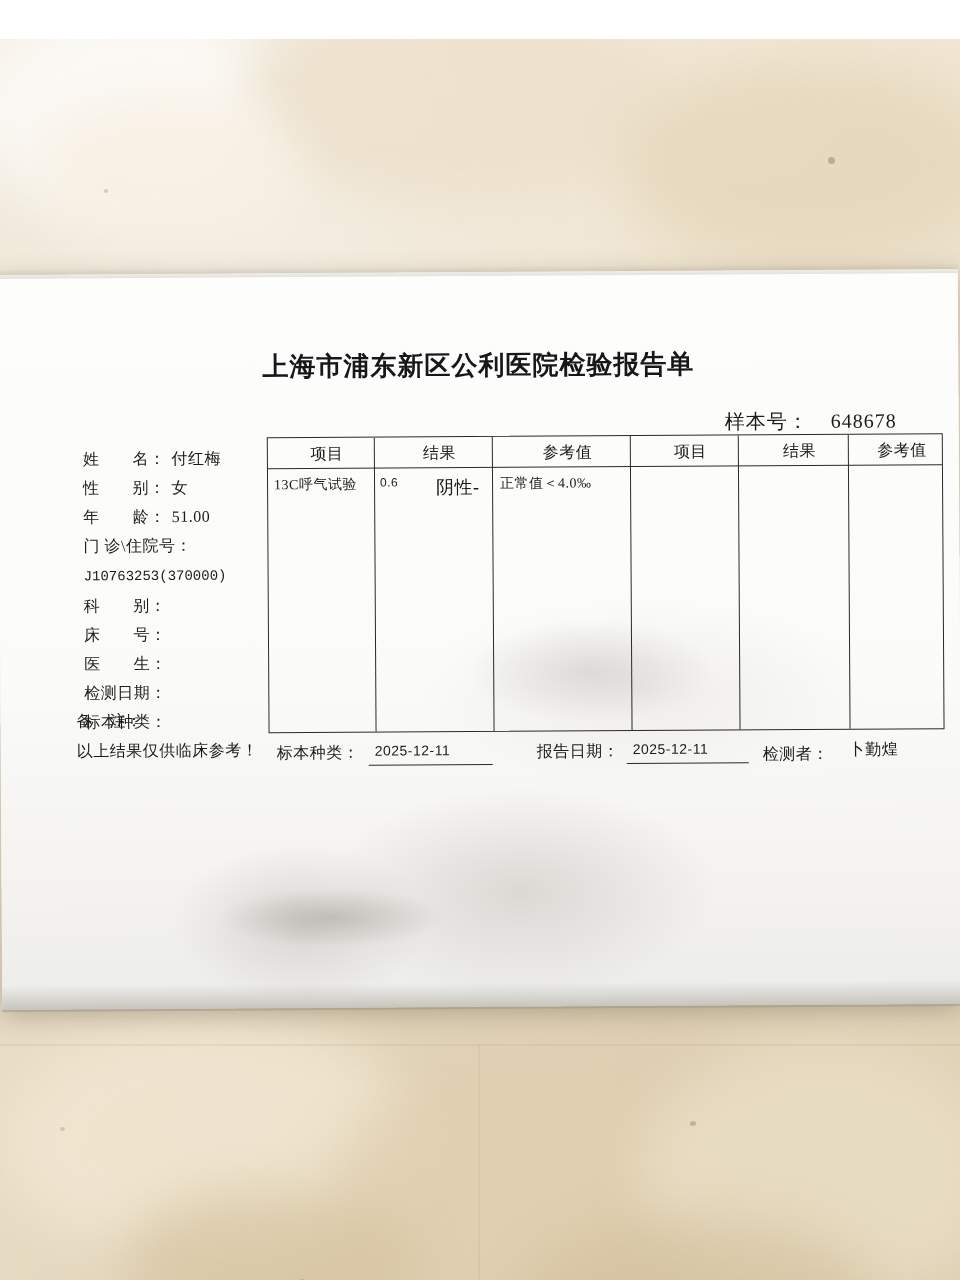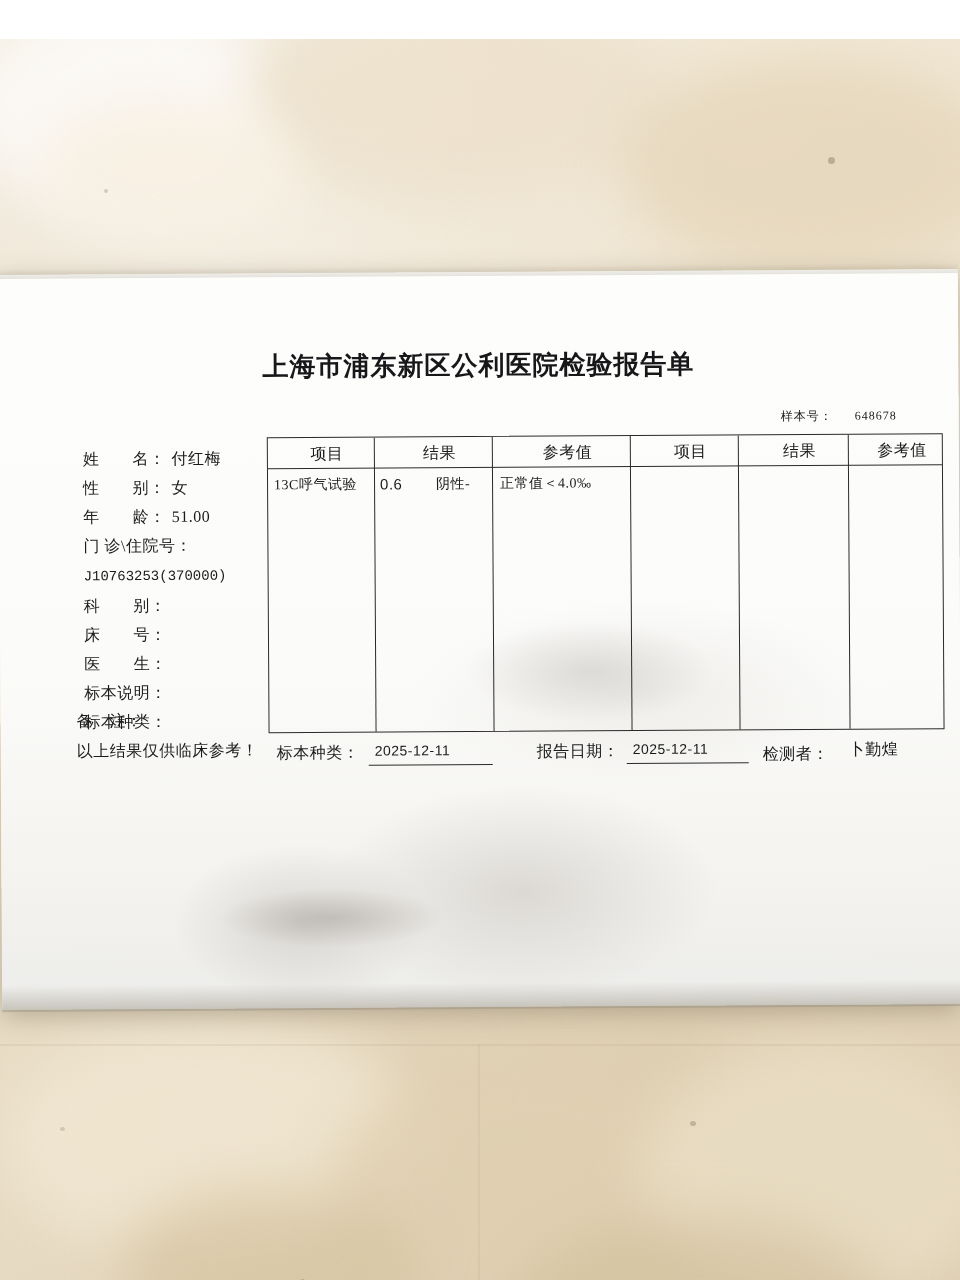--- a/index.html
+++ b/index.html
@@ -86,21 +86,21 @@
     font-size: 26px;
     font-weight: bold;
     letter-spacing: 1px;
     font-family: "Liberation Serif", serif;
     color: #17171a;
   }
   .sample-no {
     position: absolute;
     right: 62px;
     top: 138px;
-    font-size: 12px;
+    font-size: 20px;
     letter-spacing: 1px;
     white-space: nowrap;
   }
   .sample-no .val { margin-left: 22px; }
 
   
   .info {
     position: absolute;
     left: 84px;
     top: 170px;
@@ -142,21 +142,21 @@
   }
   .table .hdr-line {
     position: absolute;
     left: 0; right: 0;
     top: 30px;
     height: 1px;
     background: #2a2a2a;
   }
   .table .cell {
     position: absolute;
-    font-size: 15px;
+    font-size: 12px;
     white-space: nowrap;
     letter-spacing: 0.5px;
   }
   .table .hdr {
     top: 6px;
     text-align: center;
     font-size: 16px;
     padding-left: 6px;
   }
 
@@ -242,21 +242,21 @@
         <div class="row">
           <span class="lab">科　　别：</span>
         </div>
         <div class="row">
           <span class="lab">床　　号：</span>
         </div>
         <div class="row">
           <span class="lab">医　　生：</span>
         </div>
         <div class="row">
-          <span class="lab">标本说明：</span>
+          <span class="lab">检测日期：</span>
         </div>
         <div class="row">
           <span class="lab">标本种类：</span>
         </div>
       </div>
 
       <div class="remark">
         <div>备　注：</div>
         <div>以上结果仅供临床参考！</div>
       </div>
@@ -271,21 +271,21 @@
 
         <div class="cell hdr" style="left:0;width:106px;">项目</div>
         <div class="cell hdr" style="left:107px;width:117px;">结果</div>
         <div class="cell hdr" style="left:225px;width:137px;">参考值</div>
         <div class="cell hdr" style="left:363px;width:107px;">项目</div>
         <div class="cell hdr" style="left:471px;width:109px;">结果</div>
         <div class="cell hdr" style="left:581px;width:94px;">参考值</div>
 
         <div class="cell" style="left:6px;top:38px;font-size:14px;">13C呼气试验</div>
         <div class="cell" style="left:112px;top:38px;font-family:'Liberation Sans',sans-serif;">0.6</div>
-        <div class="cell" style="left:168px;top:38px;font-size:14px;">阴性-</div>
+        <div class="cell" style="left:168px;top:38px;font-size:18px;">阴性-</div>
         <div class="cell" style="left:232px;top:38px;font-size:14px;">正常值＜4.0‰</div>
       </div>
 
       <div class="footer">
         <div class="fld" style="left:4px;top:4px;">标本种类：</div>
         <div class="dateval" style="left:102px;top:4px;">2025-12-11</div>
         <div class="uline" style="left:96px;top:26px;width:124px;"></div>
 
         <div class="fld" style="left:264px;top:4px;">报告日期：</div>
         <div class="dateval" style="left:360px;top:4px;">2025-12-11</div>

